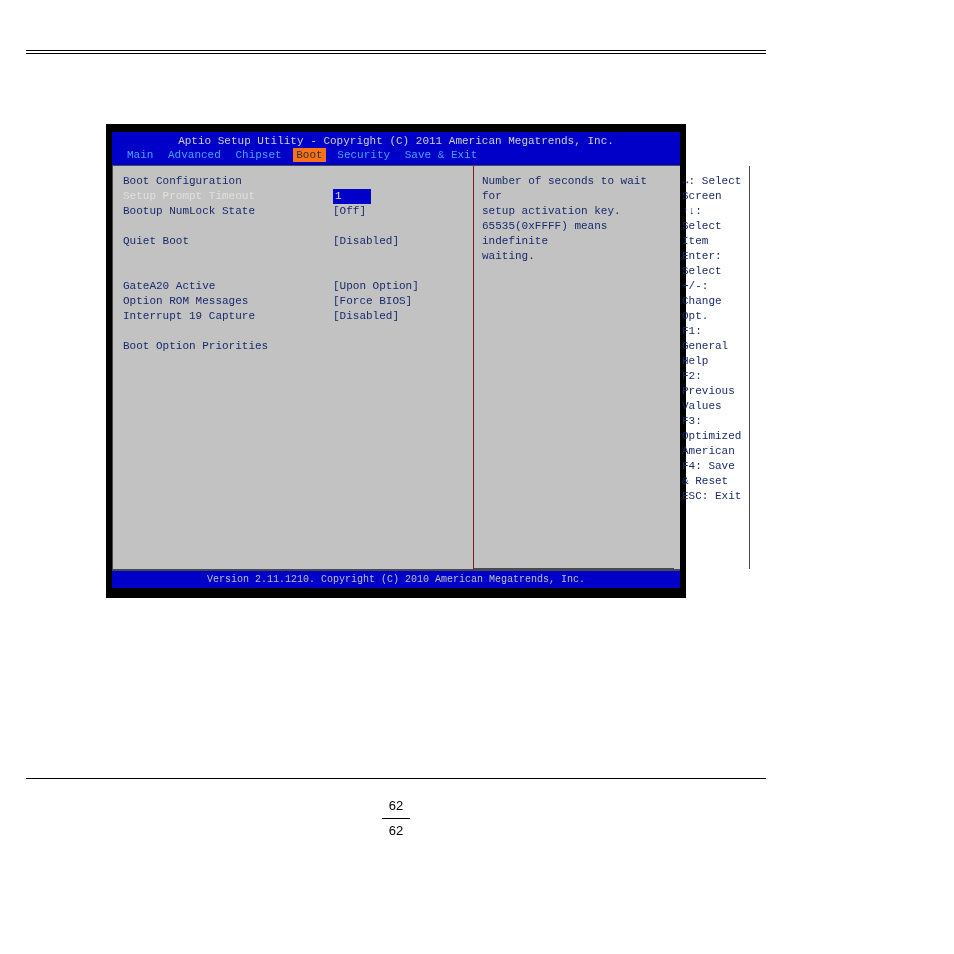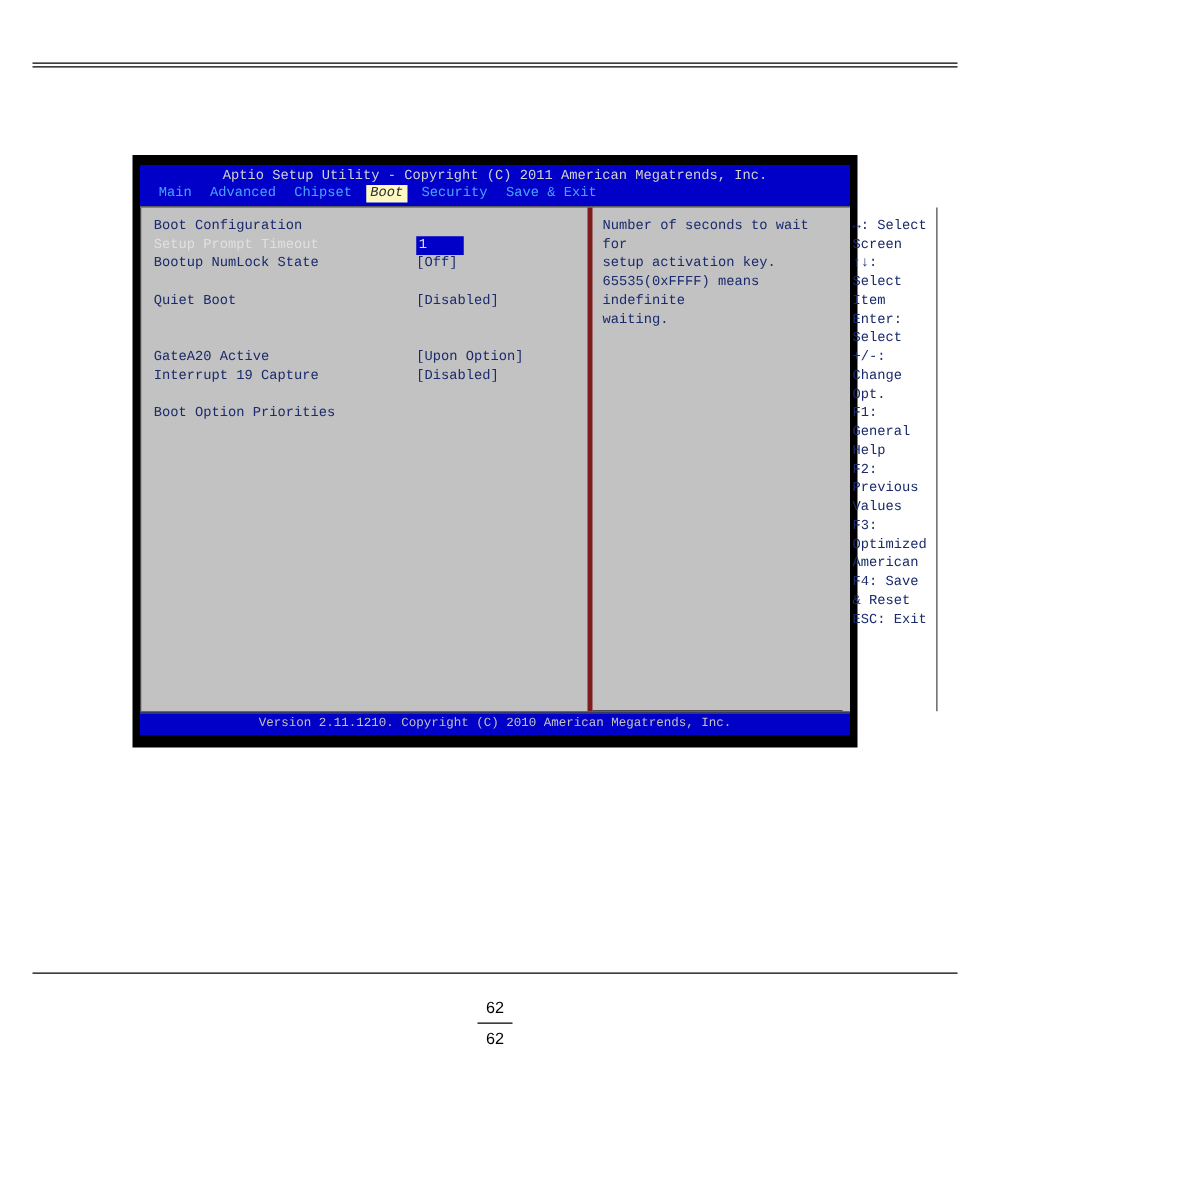--- a/index.html
+++ b/index.html
@@ -48,34 +48,33 @@
     font-size: 11px;
     padding: 0 0 3px 12px;
     line-height: 14px;
   }
   .menu-item {
     display: inline-block;
     margin-right: 2px;
     padding: 0 3px;
   }
   .menu-item.active {
-    background: #fef9c3;
+    background: #f97316;
     color: #303030;
-    font-style: italic;
   }
   .panels {
     display: flex;
     background: #c2c2c2;
     border-top: 1px solid #4a4a4a;
     height: 405px;
     box-sizing: border-box;
   }
   .left-panel {
     flex: 0 0 362px;
-    border-right: 4px solid #7f1d1d;
+    border-right: 1px solid #7f1d1d;
     border-left: 1px solid #4a4a4a;
     padding: 8px 8px 8px 10px;
     box-sizing: border-box;
     font-size: 11px;
     color: #1a2a6c;
     line-height: 15px;
   }
   .right-panel {
     flex: 1 1 auto;
     border-right: 1px solid #4a4a4a;
@@ -184,20 +183,24 @@
           </div>
 
           <div class="spacer"></div>
 
 
           <div class="spacer"></div>
 
           <div class="row">
             <span class="row-label">GateA20 Active</span>
             <span class="row-value">[Upon Option]</span>
+          </div>
+          <div class="row">
+            <span class="row-label">Option ROM Messages</span>
+            <span class="row-value">[Force BIOS]</span>
           </div>
           <div class="row">
             <span class="row-label">Interrupt 19 Capture</span>
             <span class="row-value">[Disabled]</span>
           </div>
 
           <div class="spacer"></div>
 
           <div>Boot Option Priorities</div>
         </div>

